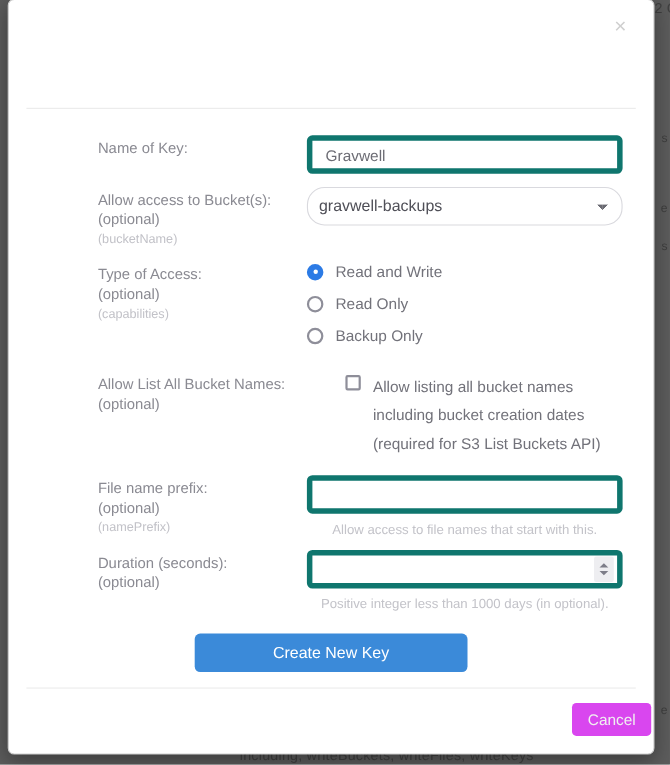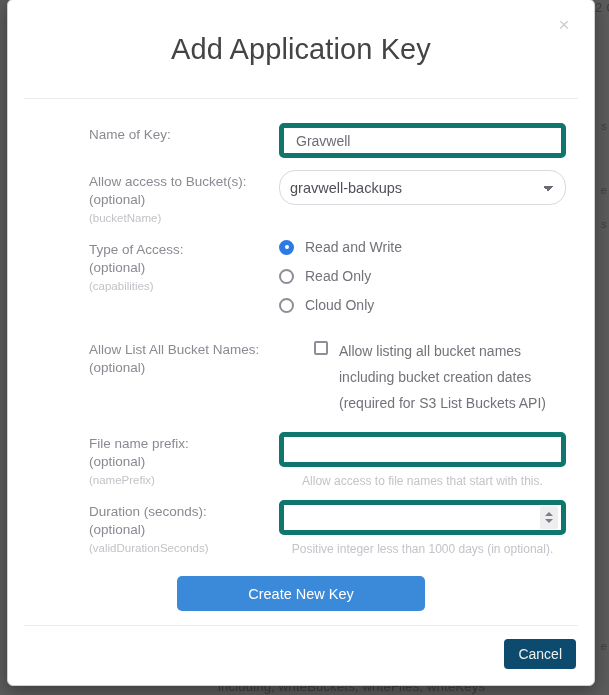--- a/index.html
+++ b/index.html
@@ -285,23 +285,23 @@
     bottom: 0;
     height: 60px;
   }
   #footer-divider {
     height: 1px;
     background: #ececec;
     margin: 0 16px;
   }
   #cancel-button {
     position: absolute;
-    right: 18px;
+    right: 2px;
     top: 14px;
-    background: #0c4a6e;
+    background: #d946ef;
     color: #f0f0f0;
     border: none;
     border-radius: 4px;
     font-size: 14px;
     padding: 7px 14px;
     font-family: "Liberation Sans", sans-serif;
     cursor: pointer;
   }
 </style>
 </head>
@@ -317,21 +317,20 @@
   <div id="bg-right-1" class="bg-text">s</div>
   <div id="bg-right-2" class="bg-text">e</div>
   <div id="bg-right-3" class="bg-text">s</div>
   <div id="bg-right-4" class="bg-text">e</div>
 </div>
 
 <div id="modal">
 
   <div id="modal-header">
     <button id="close-button">×</button>
-    <div id="modal-title">Add Application Key</div>
   </div>
   <div class="divider"></div>
 
   <div id="form-body">
 
     <div class="form-row">
       <div class="label-col">
         <div class="label-main">Name of Key:</div>
       </div>
       <div class="field-col">
@@ -362,21 +361,21 @@
         <div class="radio-item selected">
           <span class="radio-mark"></span>
           <span class="radio-label">Read and Write</span>
         </div>
         <div class="radio-item">
           <span class="radio-mark"></span>
           <span class="radio-label">Read Only</span>
         </div>
         <div class="radio-item">
           <span class="radio-mark"></span>
-          <span class="radio-label">Cloud Only</span>
+          <span class="radio-label">Backup Only</span>
         </div>
       </div>
     </div>
 
     <div class="form-row" style="margin-bottom:16px;gap:35px;">
       <div class="label-col">
         <div class="label-main">Allow List All Bucket Names:</div>
         <div class="label-main">(optional)</div>
       </div>
       <div class="field-col">
@@ -396,21 +395,20 @@
       <div class="field-col">
         <input class="text-input" type="text" id="name-prefix-input" placeholder="" style="">
         <div class="help-text">Allow access to file names that start with this.</div>
       </div>
     </div>
 
     <div class="form-row" style="margin-bottom:0;">
       <div class="label-col">
         <div class="label-main">Duration (seconds):</div>
         <div class="label-main">(optional)</div>
-        <div class="label-sub">(validDurationSeconds)</div>
       </div>
       <div class="field-col">
         <div class="number-wrap">
           <input class="text-input" type="text" id="duration-input" placeholder="" style="">
           <span class="spinner">
             <span class="chev up"></span>
             <span class="chev down"></span>
           </span>
         </div>
         <div class="help-text">Positive integer less than 1000 days (in optional).</div>

